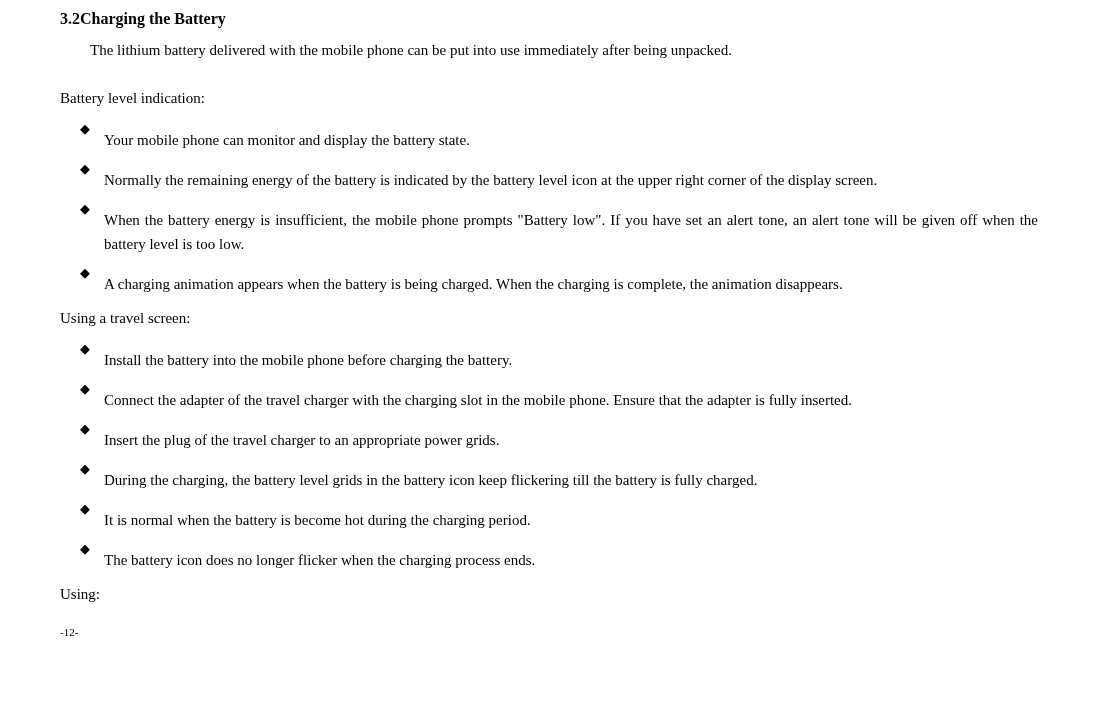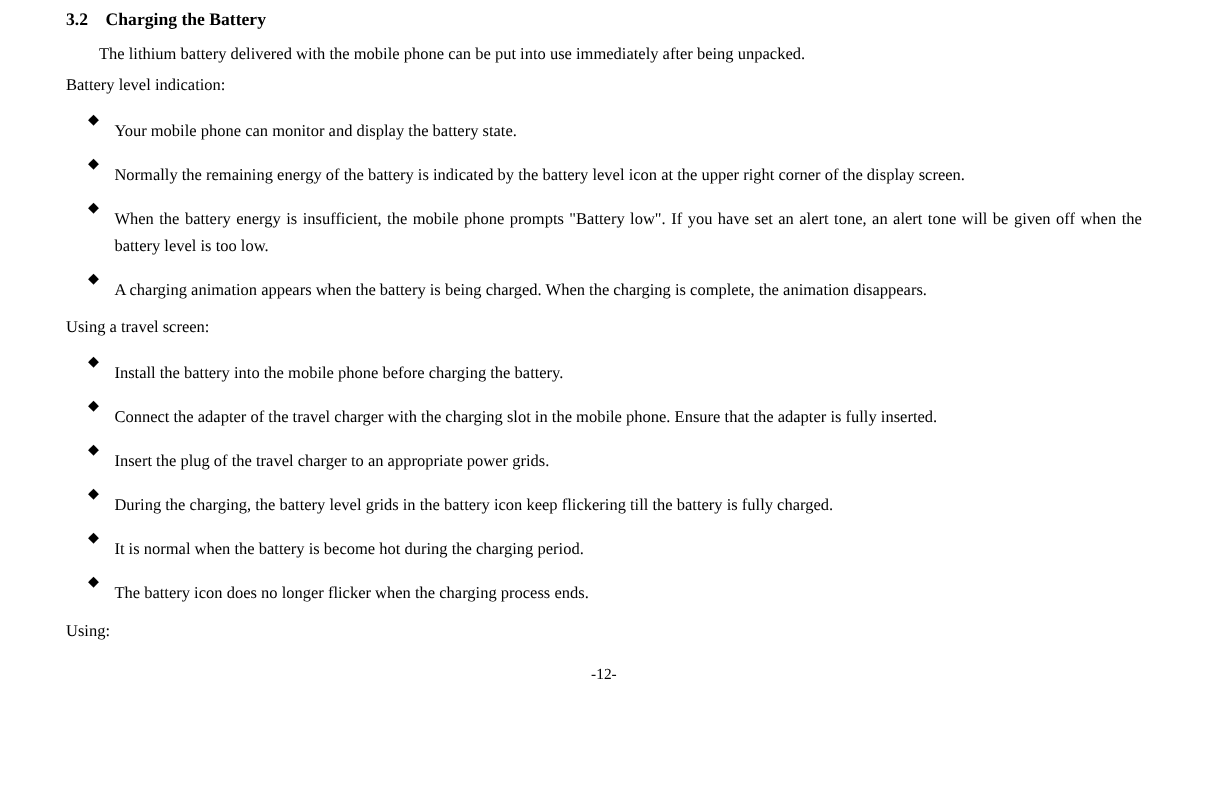--- a/index.html
+++ b/index.html
@@ -14,30 +14,30 @@
       font-size: 15px;
       color: #000000;
       width: 1098px;
       min-height: 726px;
       padding: 10px 60px 30px 60px;
     }
 
     .section-heading {
       display: flex;
       align-items: baseline;
-      gap: 16px;
+      gap: 0;
       font-weight: bold;
       font-size: 16px;
       margin-bottom: 10px;
     }
 
     .intro-paragraph {
       text-indent: 2em;
       text-align: justify;
-      margin-bottom: 4px;
+      margin-bottom: 24px;
       line-height: 1.6;
     }
 
     .subsection-label {
       margin-bottom: 6px;
       line-height: 1.6;
     }
 
     .bullet-list {
       list-style: none;
@@ -65,23 +65,22 @@
       flex: 1;
       margin-top: 12px;
     }
 
     .note-label {
       margin-top: 4px;
       line-height: 1.6;
     }
 
     .page-number {
-      text-align: center;
       margin-top: 20px;
-      font-size: 14px;
+      font-size: 11px;
     }
   </style>
 </head>
 <body>
 
 <div class="section-heading">
   <span>3.2</span>
   <span>Charging the Battery</span>
 </div>
 

